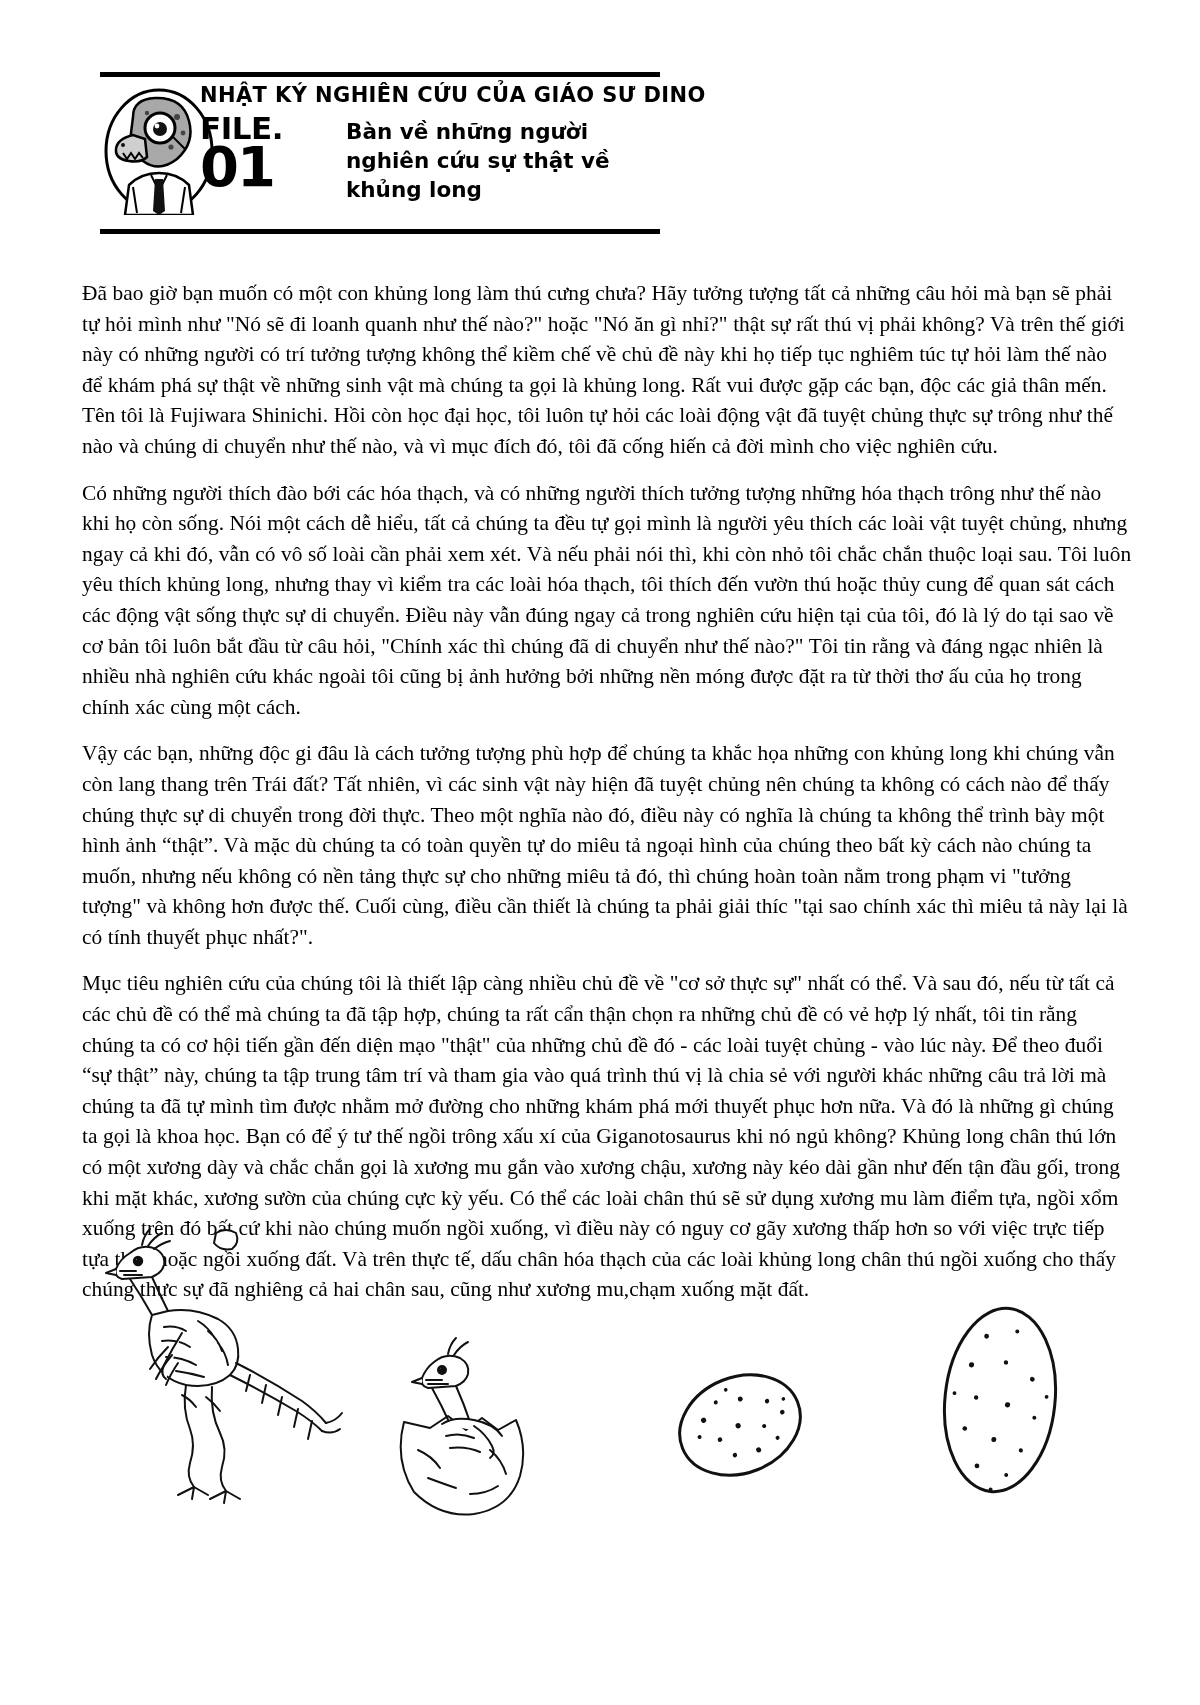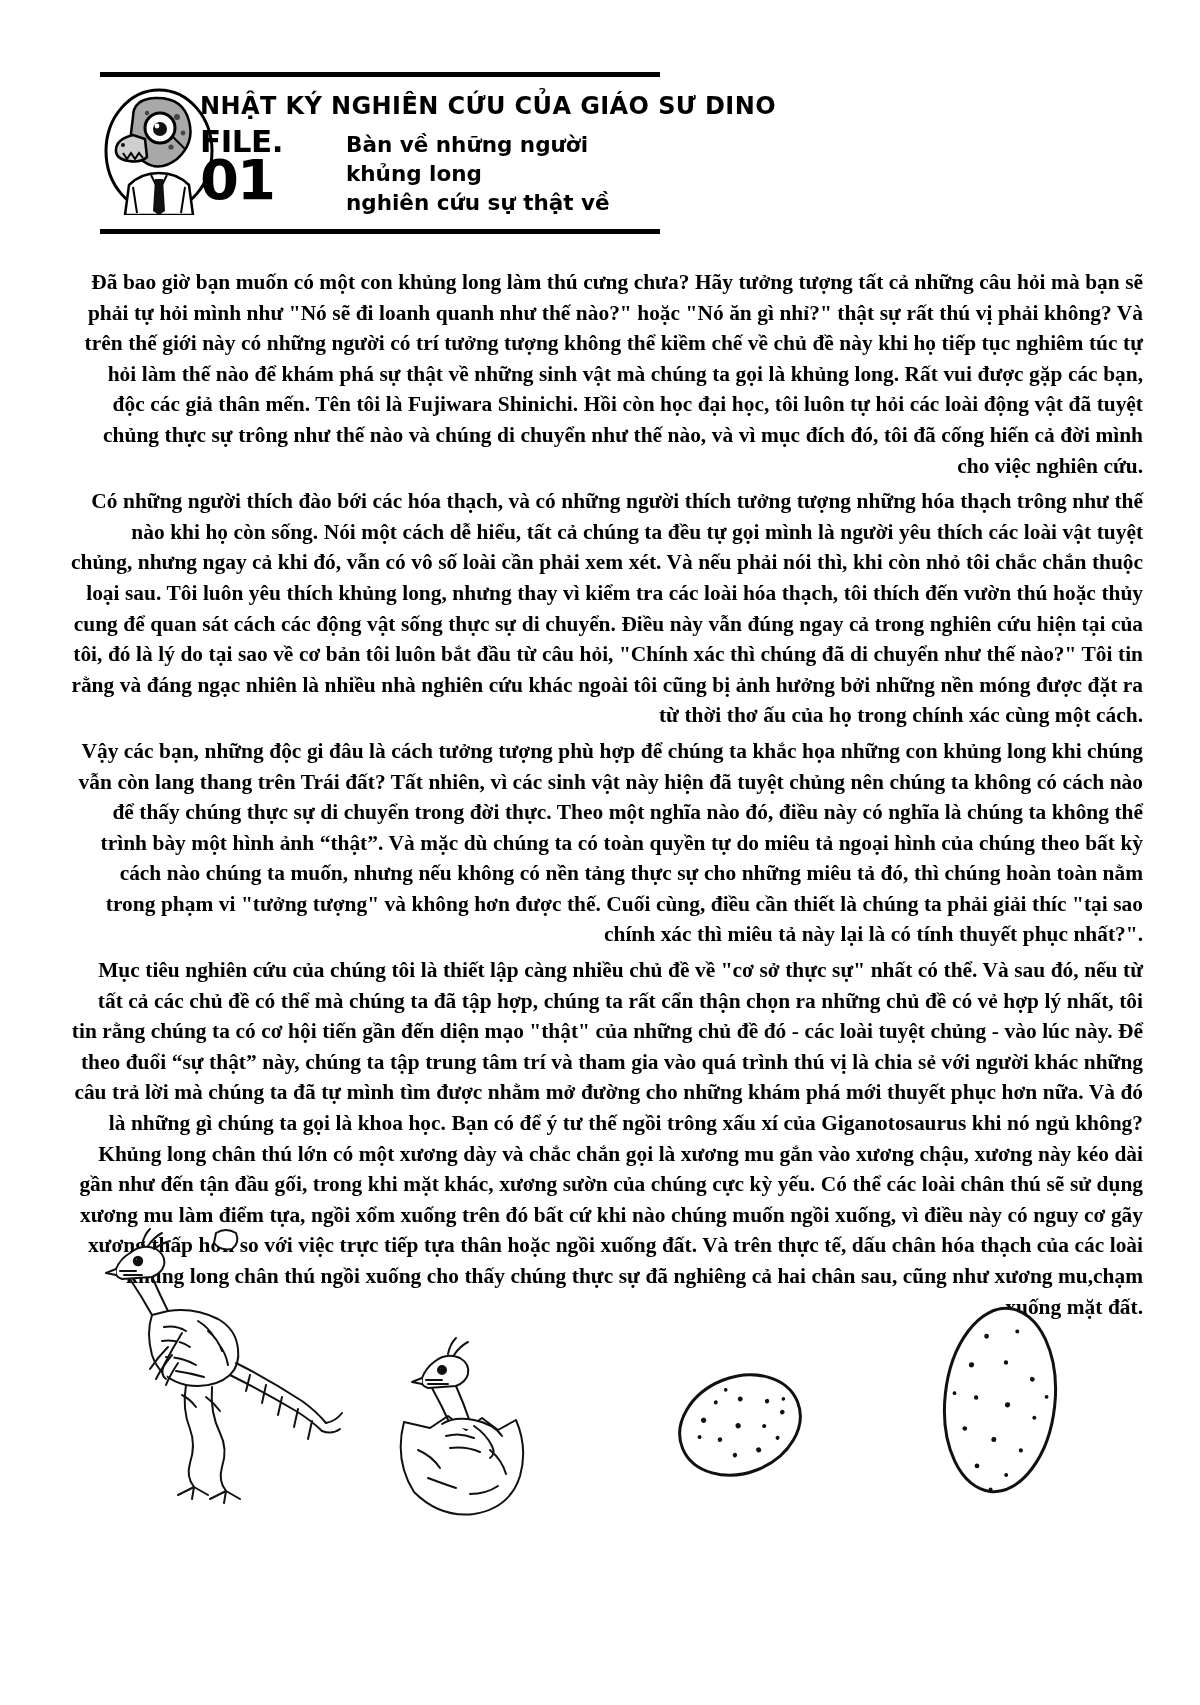--- a/index.html
+++ b/index.html
@@ -56,23 +56,23 @@
 
   .header-text {
     position: absolute;
     left: 100px;
     top: 0px;
     width: 460px;
     font-family: "DejaVu Sans", "Liberation Sans", sans-serif;
   }
   .kicker {
     font-weight: bold;
-    font-size: 24px;
+    font-size: 21px;
     letter-spacing: 0.4px;
-    margin-top: 15px;
+    margin-top: 6px;
     white-space: nowrap;
     font-family: "DejaVu Sans", "Liberation Sans", sans-serif;
   }
   .file-row {
     display: flex;
     align-items: flex-start;
     margin-top: 4px;
   }
   .file-col {
     width: 118px;
@@ -105,26 +105,25 @@
   .subtitle div { white-space: nowrap; }
 
   
   .article {
     position: absolute;
     left: 66px;
     top: 262px;
     width: 1082px;
   }
   .article p {
-    margin: 5px;
+    margin: 16px;
     font-size: 21.4px;
     line-height: 30.6px;
-    text-align: right;
+    text-align: left;
     word-spacing: 0.2px;
-    font-weight: bold;
   }
 
   
   .illustrations {
     position: absolute;
     left: 80px;
     top: 1215px;
     width: 1020px;
     height: 330px;
   }
@@ -178,22 +177,22 @@
       <div class="header-text">
         <div class="kicker">NHẬT KÝ NGHIÊN CỨU CỦA GIÁO SƯ DINO</div>
 
         <div class="file-row">
           <div class="file-col">
             <div class="file-word">FILE.</div>
             <div class="file-num">01</div>
           </div>
           <div class="subtitle">
             <div>Bàn về những người</div>
+            <div>nghiên cứu sự thật về</div>
             <div>khủng long</div>
-            <div>nghiên cứu sự thật về</div>
           </div>
         </div>
       </div>
 
     </div>
 
     <div class="rule bottom"></div>
   </div>
 
   <div class="article">

